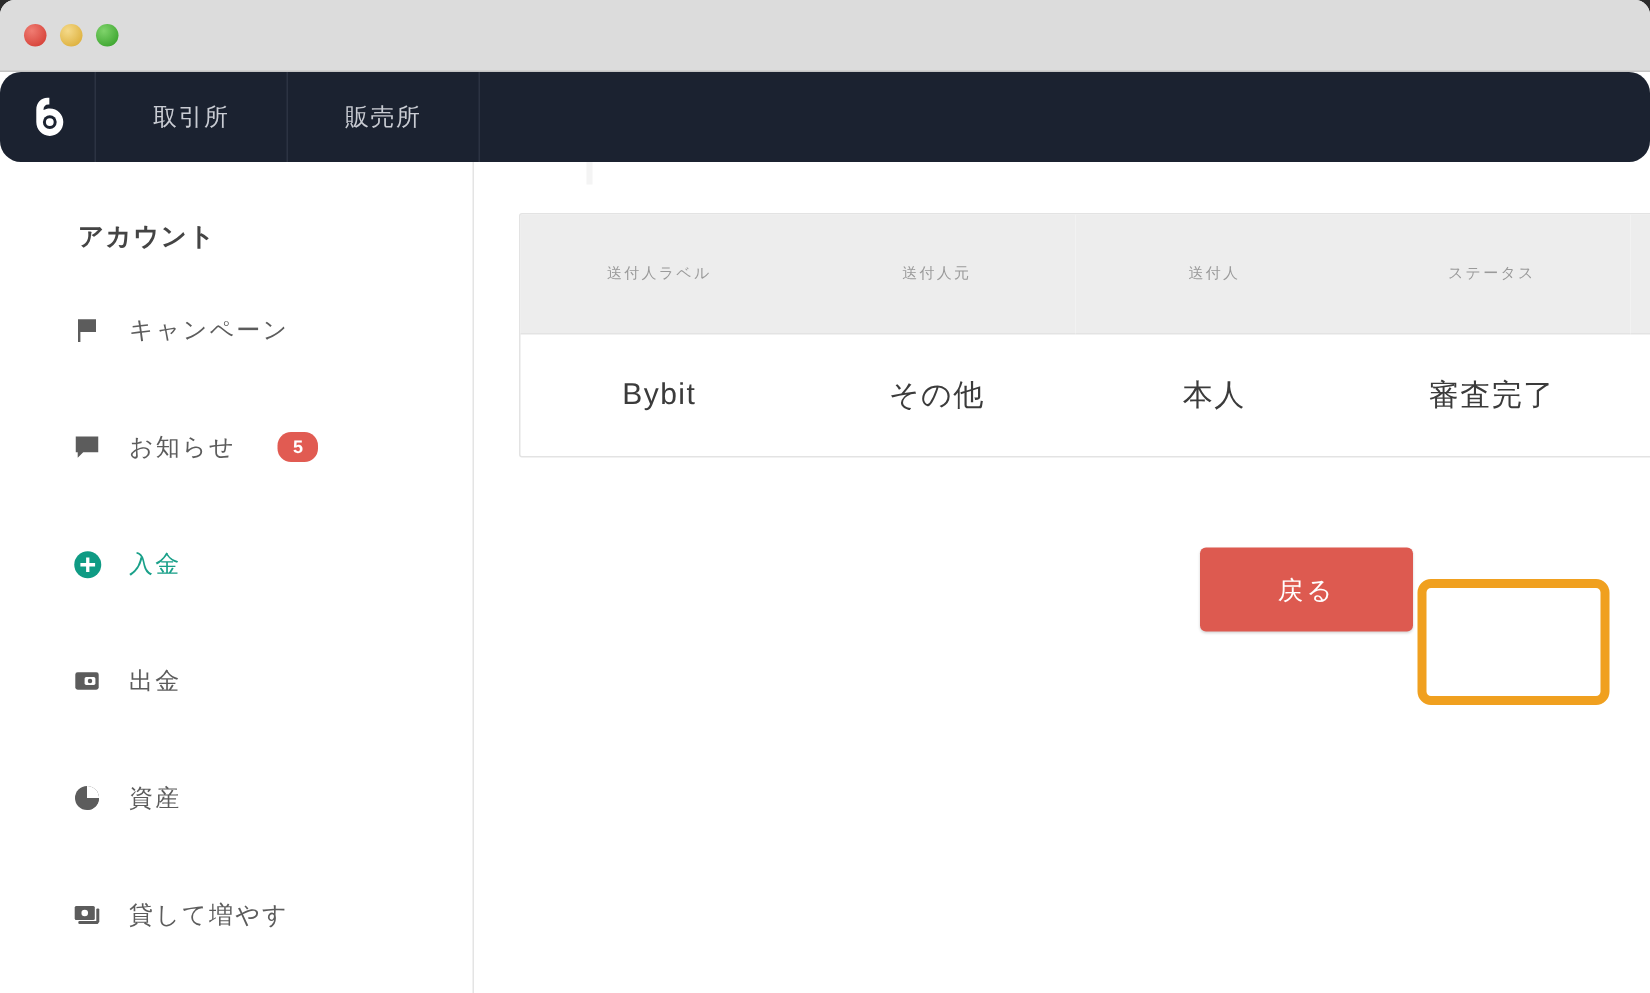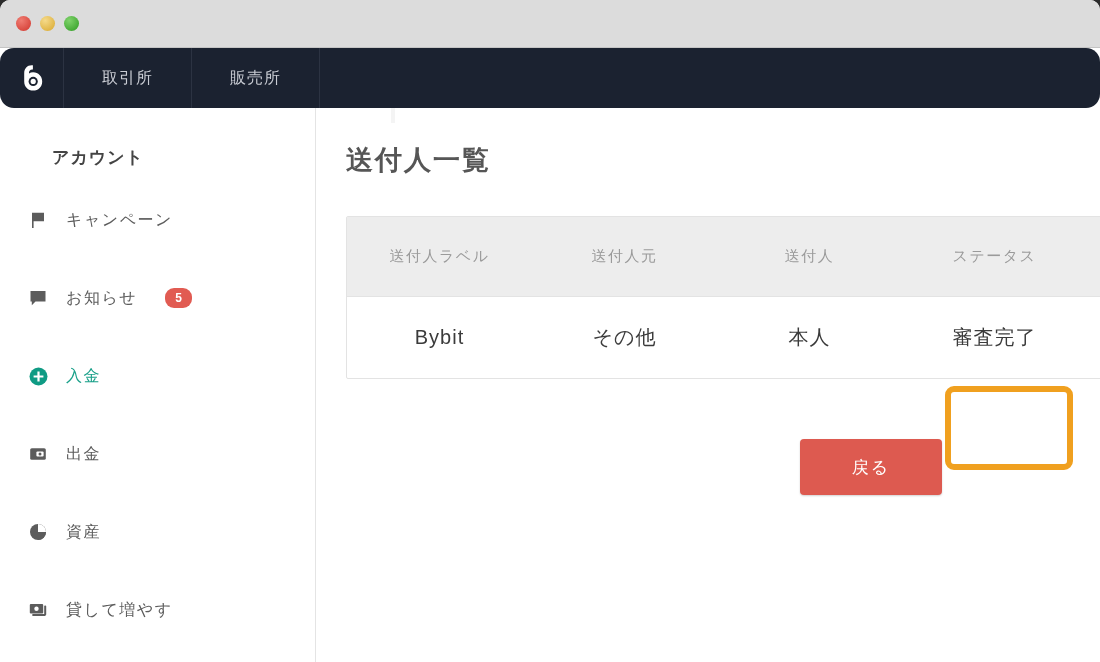--- a/index.html
+++ b/index.html
@@ -90,21 +90,21 @@
     font-size: 17px;
     font-weight: bold;
     color: #444;
     padding: 12px 0 12px 52px;
     letter-spacing: 1px;
   }
   .side-item {
     display: flex;
     align-items: center;
     height: 78px;
-    padding-left: 28px;
+    padding-left: 48px;
     cursor: pointer;
     gap: 18px;
   }
   .side-icon {
     width: 20px; height: 20px;
     display: flex; align-items: center; justify-content: center;
     color: #5c5c5c;
     flex-shrink: 0;
   }
   .side-label {
@@ -155,21 +155,21 @@
   
   .table-wrap {
     width: 1050px;
     border: 1px solid #e3e3e3;
     border-radius: 2px;
     background: #fff;
   }
   table { width: 100%; border-collapse: collapse; table-layout: fixed; }
   thead tr { background: #ededed; }
   thead th {
-    font-size: 15px;
+    font-size: 10px;
     font-weight: normal;
     color: #9a9a9a;
     letter-spacing: 1.5px;
     height: 79px;
     text-align: center;
   }
   tbody td {
     height: 82px;
     text-align: center;
     font-size: 20px;
@@ -310,21 +310,20 @@
               <rect x="15.2" y="4.6" width="2.0" height="9.6" rx="0.8" fill="currentColor"></rect>
             </svg>
         </span>
         <span class="side-label">貸して増やす</span>
       </div>
     </nav>
 
     <main class="content">
       <div class="tick"></div>
 
-      <h1 class="page-title">送付人一覧</h1>
 
       <div class="table-wrap">
         <table>
           <colgroup>
             <col class="col-label">
               <col class="col-from">
               <col class="col-sender">
               <col class="col-status">
               <col class="col-rest">
           </colgroup>

